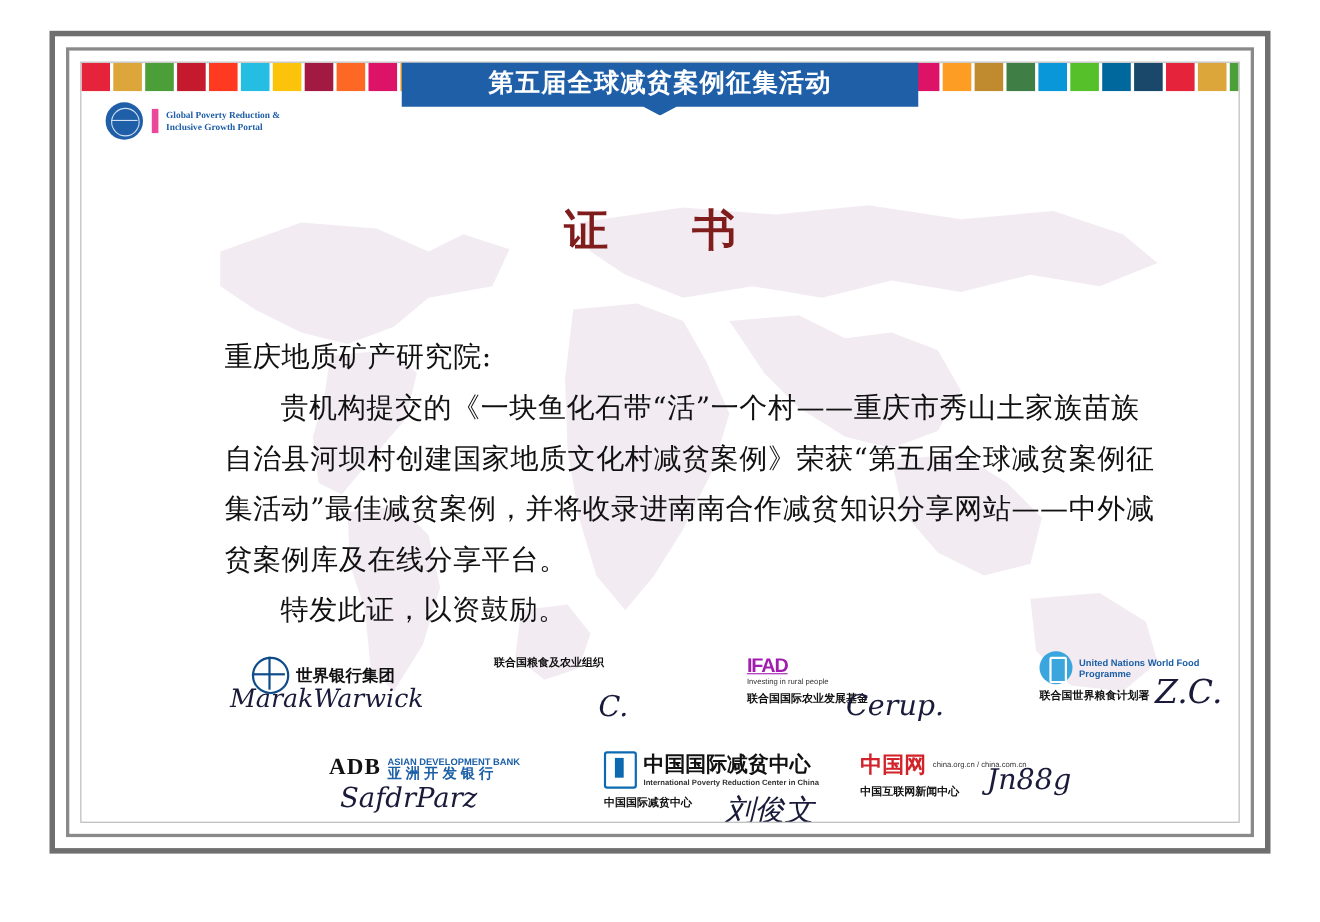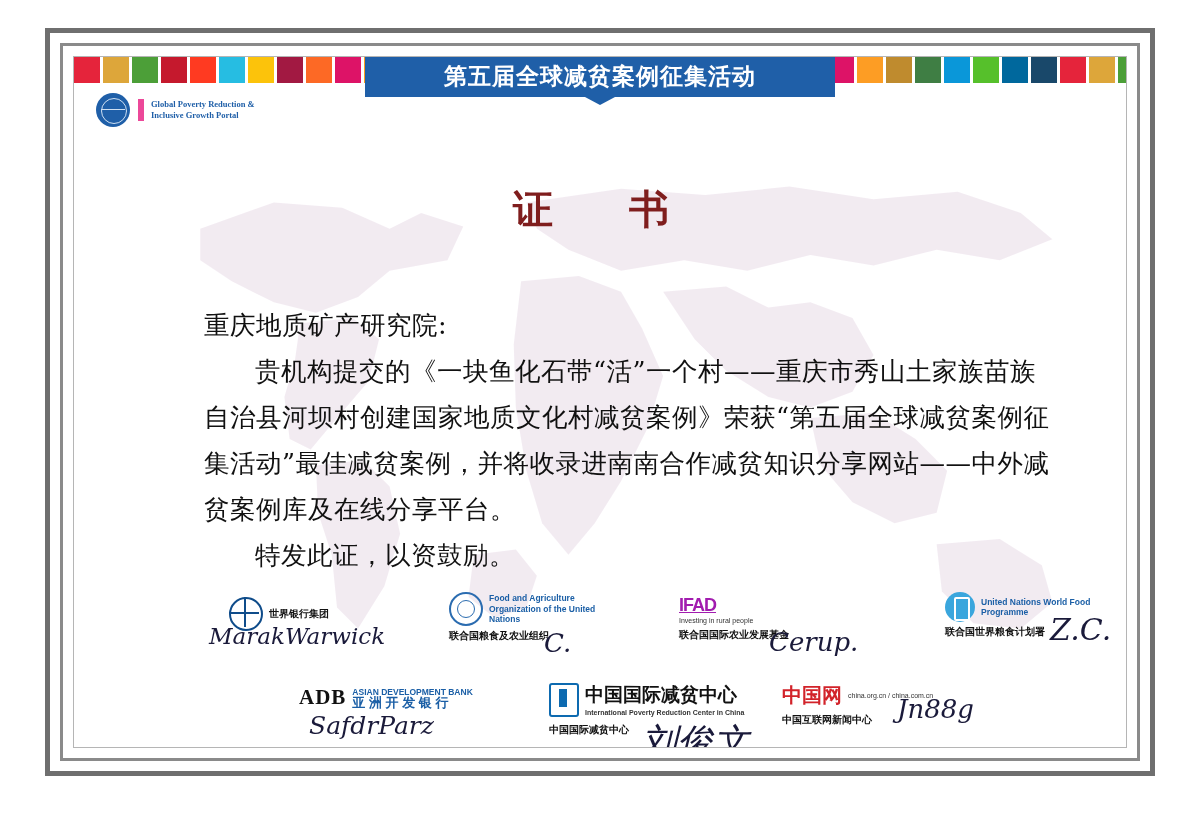--- a/index.html
+++ b/index.html
@@ -347,30 +347,26 @@
       <p>重庆地质矿产研究院:</p>
       <p class="indent">贵机构提交的《一块鱼化石带“活”一个村——重庆市秀山土家族苗族自治县河坝村创建国家地质文化村减贫案例》荣获“第五届全球减贫案例征集活动”最佳减贫案例，并将收录进南南合作减贫知识分享网站——中外减贫案例库及在线分享平台。</p>
       <p class="indent">特发此证，以资鼓励。</p>
     </div>
 
     <div class="orgs">
 
       <div class="org" style="left:155px; top:540px;">
         <div class="org-head">
           <div class="mark-globe"></div>
-          <div class="org-cn-under" style="margin-top:0;font-size:10px;">世界银行集团</div>
+          <div class="org-cn-under" style="margin-top:0;font-size:15px;">世界银行集团</div>
         </div>
         <div class="sig" style="left:-20px; top:26px; font-size:23px;">MarakWarwick</div>
       </div>
 
       <div class="org" style="left:375px; top:535px;">
-        <div class="org-head">
-          <div class="mark-fao"></div>
-          <div class="org-en" style="max-width:130px;">Food and Agriculture Organization of the United Nations</div>
-        </div>
         <div class="org-cn-under">联合国粮食及农业组织</div>
         <div class="sig" style="left:95px; top:36px; font-size:26px;">C.</div>
       </div>
 
       <div class="org" style="left:605px; top:538px;">
         <div class="org-head">
           <div class="mark-ifad">IFAD</div>
         </div>
         <div class="tiny">Investing in rural people</div>
         <div class="org-cn-under">联合国国际农业发展基金</div>
@@ -399,21 +395,21 @@
 
       <div class="org" style="left:475px; top:625px;">
         <div class="org-head">
           <div class="mark-iprcc"></div>
           <div>
             <div style="font-size:19px;font-weight:bold;color:#111;font-family:'DejaVu Sans',sans-serif;">中国国际减贫中心</div>
             <div class="tiny" style="font-weight:bold;">International Poverty Reduction Center in China</div>
           </div>
         </div>
         <div class="org-cn-under" style="margin-top:6px;">中国国际减贫中心</div>
-        <div class="sig" style="left:92px; top:36px; font-size:36px;">刘俊文</div>
+        <div class="sig" style="left:110px; top:36px; font-size:27px;">刘俊文</div>
       </div>
 
       <div class="org" style="left:708px; top:625px;">
         <div class="org-head">
           <div class="mark-china">中国网</div>
           <div class="tiny">china.org.cn / china.com.cn</div>
         </div>
         <div class="org-cn-under" style="margin-top:4px;">中国互联网新闻中心</div>
         <div class="sig" style="left:115px; top:12px; font-size:26px;">Jn88g</div>
       </div>

